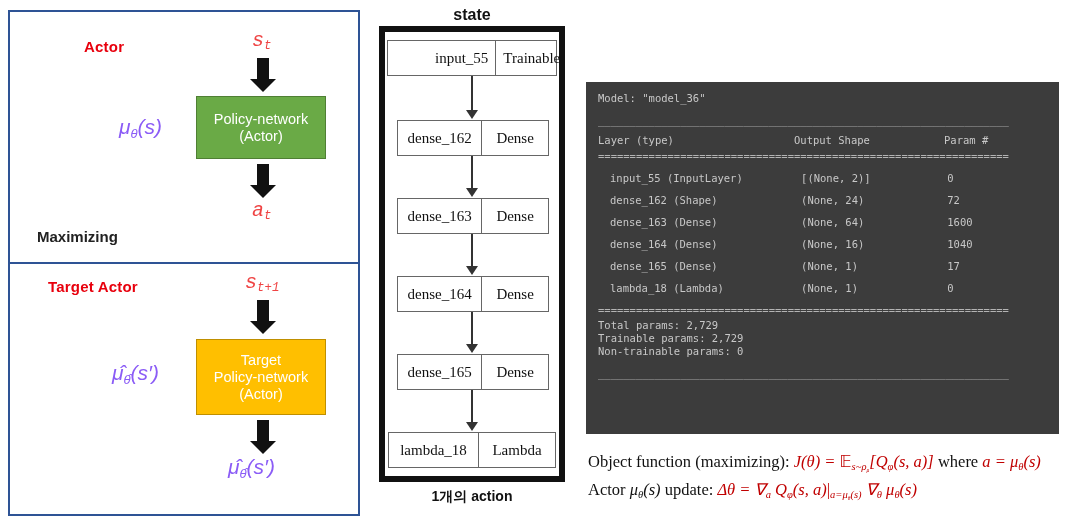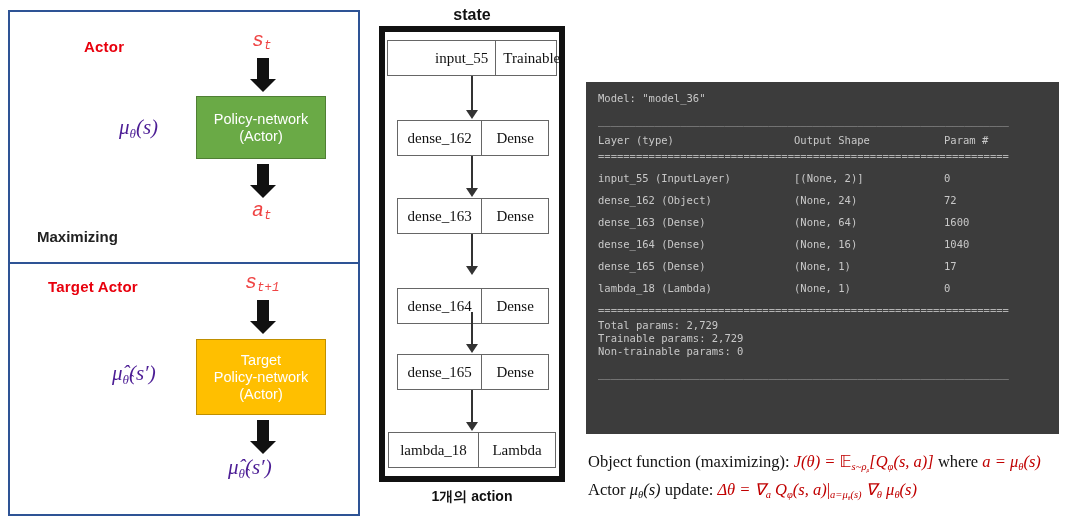--- a/index.html
+++ b/index.html
@@ -9,21 +9,21 @@
   
   #left-panel{position:absolute;left:8px;top:10px;width:352px;height:506px;
     border:2px solid #2E5395;background:#fff;box-sizing:border-box;}
   #panel-divider{position:absolute;left:8px;top:262px;width:352px;height:0;
     border-top:2px solid #2E5395;}
 
   .sec-title{position:absolute;font-weight:bold;font-size:15px;color:#E8000D;
     letter-spacing:.2px;}
   .blk-label{position:absolute;font-weight:bold;font-size:15px;color:#222;}
 
-  .mathred{color:#4c1d95;font-family:Liberation Serif, serif;font-style:italic;}
+  .mathred{color:#8b5cf6;font-family:Liberation Sans, sans-serif;font-style:italic;}
   .mathblk{color:#ef4444;font-family:Liberation Mono, monospace;font-style:italic;}
 
   .var{position:absolute;font-family:"Liberation Serif",serif;font-size:20px;font-style:italic;}
   .var sub{font-size:.62em;font-style:italic;vertical-align:-.28em;}
 
   .netbox{position:absolute;box-sizing:border-box;display:flex;align-items:center;
     justify-content:center;text-align:center;color:#fff;font-size:14.5px;
     line-height:17px;border:1px solid rgba(0,0,0,.25);}
   .netbox.green{background:#6AAA46;}
   .netbox.orange{background:#FFBF00;}
@@ -54,21 +54,21 @@
     border-left:6px solid transparent;border-right:6px solid transparent;
     border-top:9px solid #333;}
 
   
   #console{position:absolute;left:586px;top:82px;width:473px;height:352px;
     background:#3C3C3C;color:#C8C8C8;box-sizing:border-box;
     font-family:"DejaVu Sans Mono","Liberation Mono",monospace;
     font-size:10.5px;line-height:13px;padding:10px 12px 6px 12px;overflow:hidden;}
   #console .modelname{margin-bottom:9px;}
   .rule{white-space:pre;overflow:hidden;height:13px;color:#B4B4B4;}
-  .summary-row{display:flex;margin:9px 0;}
+  .summary-row{display:flex;margin:9px 12px;}
   .summary-row .c1{width:196px;white-space:pre;}
   .summary-row .c2{width:150px;white-space:pre;}
   .summary-row .c3{width:90px;white-space:pre;}
   .hdr-row{display:flex;margin:7px 0 3px 0;}
   .hdr-row .c1{width:196px;}
   .hdr-row .c2{width:150px;}
   .hdr-row .c3{width:90px;}
   .totals{margin-top:2px;}
   .totals div{white-space:pre;}
 
@@ -177,21 +177,21 @@
 
 <div class="layerbox" style="left:397px;top:198px;width:152px;">
   <div class="cellA" style="width:87px;">dense_163</div>
   <div class="cellB" style="width:65px;">Dense</div>
 </div>
 <div class="thinarrow" style="left:465px;top:234px;height:42px;">
   <div class="ln" style="height:34px;"></div>
     <div class="hd" style="top:32px;"></div>
 </div>
 
-<div class="layerbox" style="left:397px;top:288px;width:152px;">
+<div class="layerbox" style="left:397px;top:276px;width:152px;">
   <div class="cellA" style="width:87px;">dense_164</div>
   <div class="cellB" style="width:65px;">Dense</div>
 </div>
 <div class="thinarrow" style="left:465px;top:312px;height:42px;">
   <div class="ln" style="height:34px;"></div>
     <div class="hd" style="top:32px;"></div>
 </div>
 
 <div class="layerbox" style="left:397px;top:354px;width:152px;">
   <div class="cellA" style="width:87px;">dense_165</div>
@@ -216,21 +216,21 @@
     <div class="c3">Param #</div>
   </div>
   <div class="rule">=================================================================</div>
 
   <div class="summary-row">
     <div class="c1">input_55 (InputLayer)</div>
     <div class="c2">[(None, 2)]</div>
     <div class="c3">0</div>
   </div>
   <div class="summary-row">
-    <div class="c1">dense_162 (Object)</div>
+    <div class="c1">dense_162 (Shape)</div>
     <div class="c2">(None, 24)</div>
     <div class="c3">72</div>
   </div>
   <div class="summary-row">
     <div class="c1">dense_163 (Dense)</div>
     <div class="c2">(None, 64)</div>
     <div class="c3">1600</div>
   </div>
   <div class="summary-row">
     <div class="c1">dense_164 (Dense)</div>

